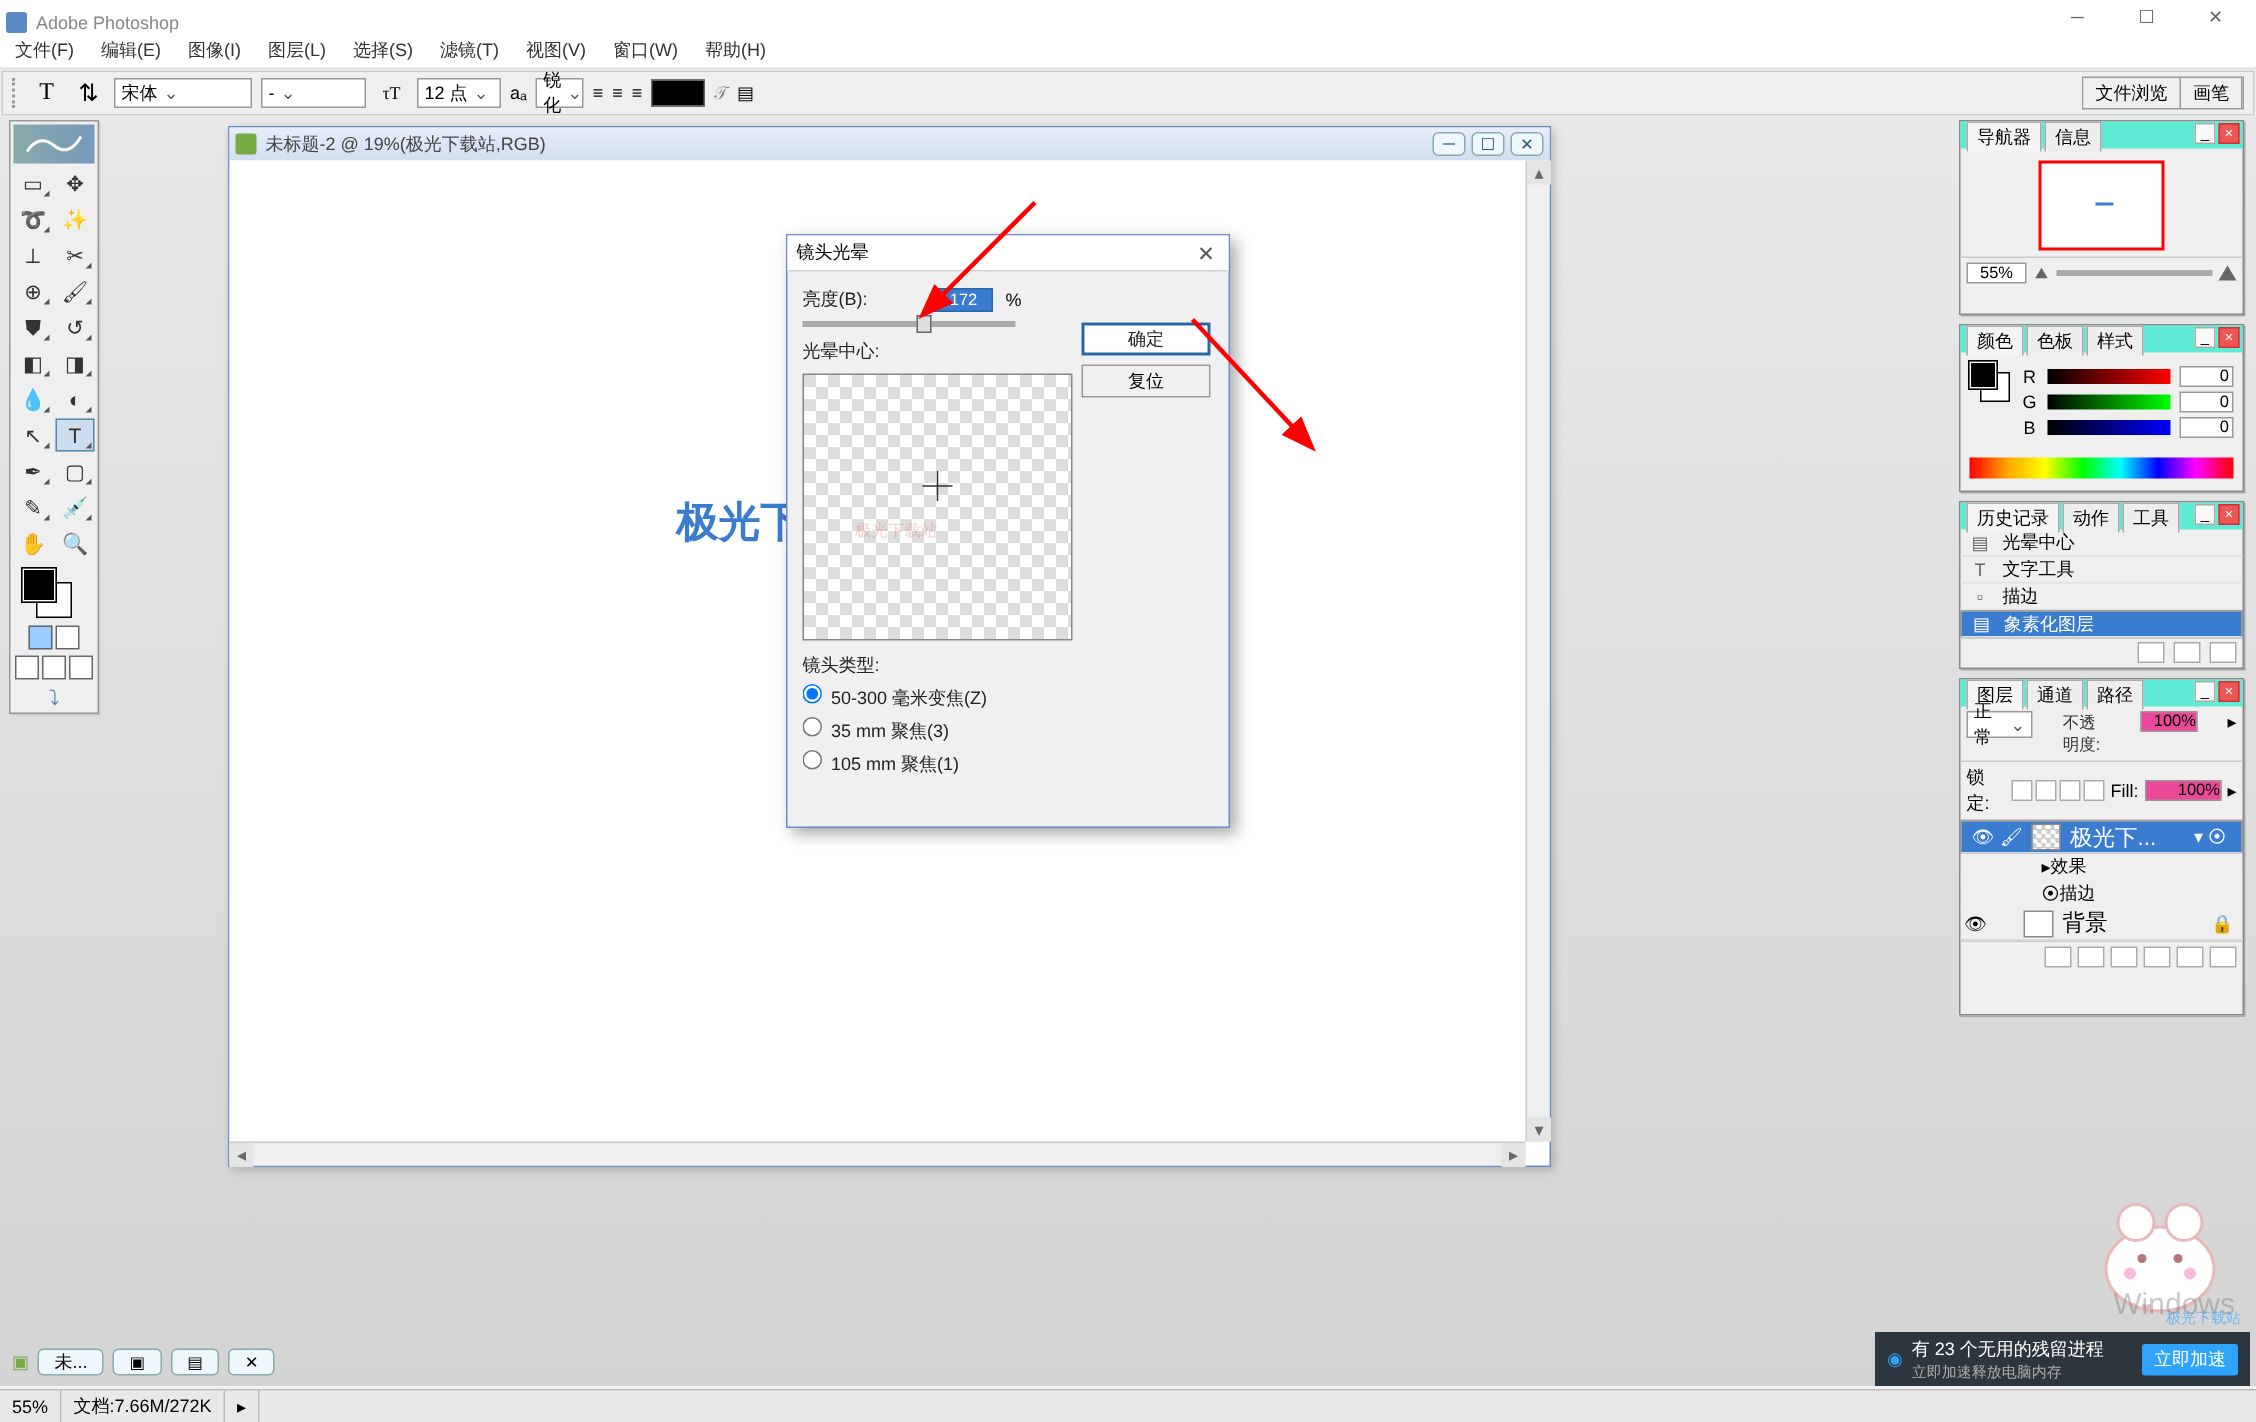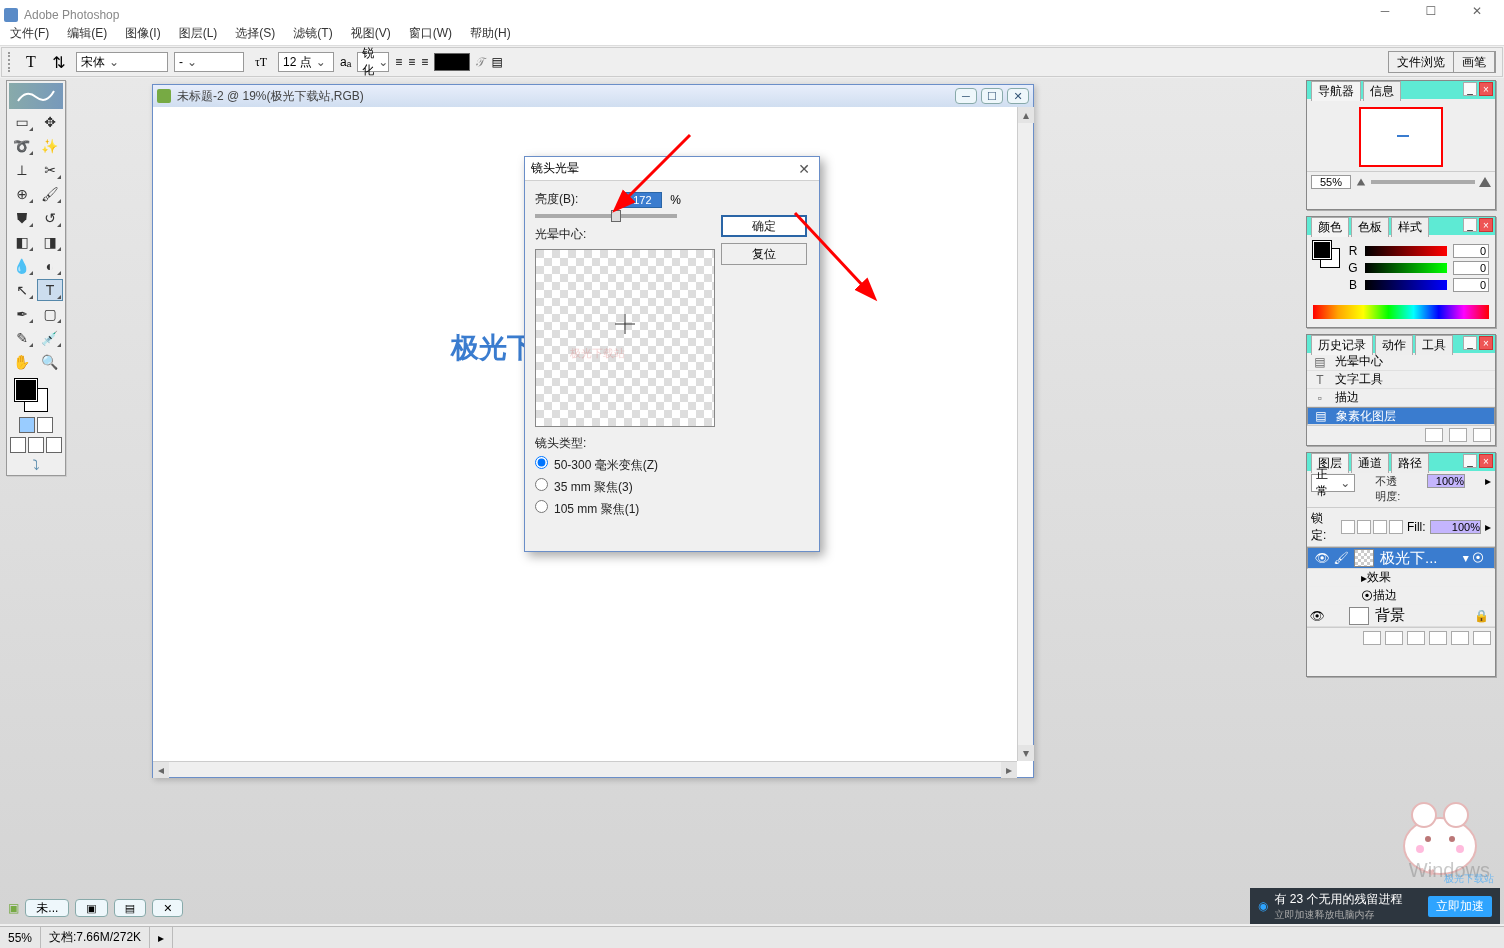--- a/index.html
+++ b/index.html
@@ -118,21 +118,21 @@
 .hist-item { display:flex; align-items:center; height:18px; padding:0 4px; border-bottom:1px solid #e0e0e0;}
 .hist-item .hi-icon { width:18px; display:flex; justify-content:center; margin-right:6px; color:#666;}
 .hist-item.sel { background:#3a7ccf; color:#fff;}
 .hist-foot { height:18px; border-top:1px solid #ccc; display:flex; justify-content:flex-end; gap:6px; align-items:center; padding:0 4px;}
 .mini-btn { width:18px;height:14px;border:1px solid #aaa;background:#fff;}
 
 .layerspanel { top:452px; height:225px;}
 .lp-row1 { display:flex; align-items:flex-start; padding:3px 4px; gap:20px; border-bottom:1px solid #ccc;}
 .lp-sel { border:1px solid #999; background:#fff; padding:0 4px; height:18px; display:flex; align-items:center; width:60px;}
 .lp-txt { font-size:11px; color:#333;}
-.lp-num { border:1px solid #999; width:54px; text-align:right; font-size:11px; background:#c4b5fd;}
+.lp-num { border:1px solid #999; width:54px; text-align:right; font-size:11px; background:#ec4899;}
 .lp-row2 { display:flex; align-items:center; padding:2px 4px; gap:4px; border-bottom:1px solid #ccc; font-size:11px;}
 .lock-icons { display:flex; gap:2px;}
 .lock-icons .li { width:14px;height:14px;border:1px solid #aaa;background:#fff;}
 .layer-list { }
 .layer-item { display:flex; align-items:center; height:22px; border-bottom:1px solid #ddd;}
 .layer-item.sel { background:#3a7ccf; color:#fff;}
 .eye { width:20px; text-align:center;}
 .link { width:18px; text-align:center;}
 .lthumb { width:20px;height:18px;border:1px solid #888; margin:0 4px;
   background-image: repeating-conic-gradient(#fff 0 25%, #ccc 0 50%); background-size: 6px 6px;}

